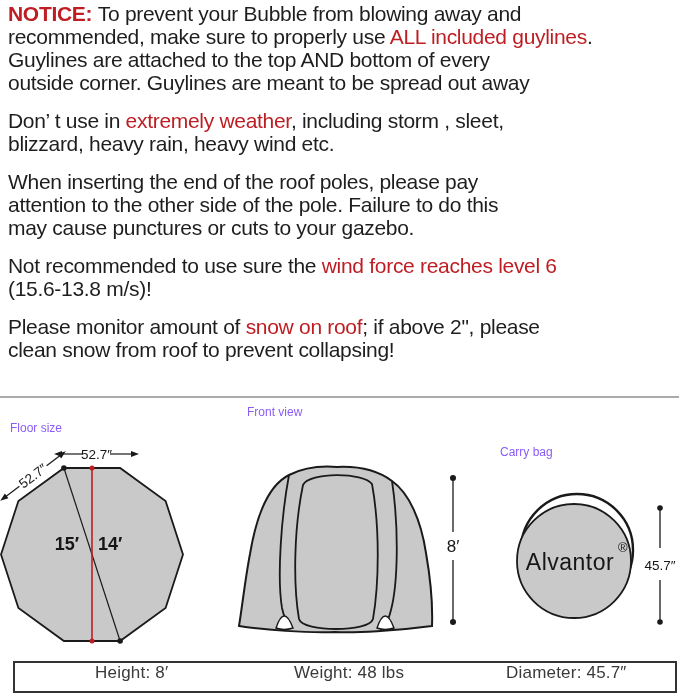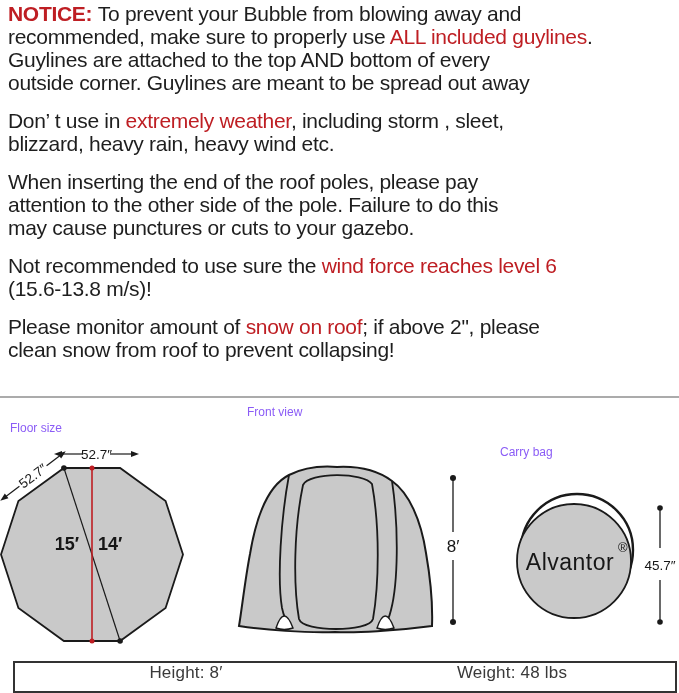--- a/index.html
+++ b/index.html
@@ -132,15 +132,16 @@
       <line x1="157" y1="92" x2="157" y2="134"></line>
     </g>
     <circle cx="157" cy="20" r="2.8" fill="#1a1a1a"></circle>
     <circle cx="157" cy="134" r="2.8" fill="#1a1a1a"></circle>
     <text x="157" y="82" font-size="13.5" text-anchor="middle">45.7″</text>
   </svg>
 
   <div class="spec-table">
     <div class="spec-cell">Height: 8′</div>
     <div class="spec-cell">Weight: 48 lbs</div>
+    <div class="spec-cell">Diameter: 45.7″</div>
   </div>
 
 </div>
 
 </body></html>

